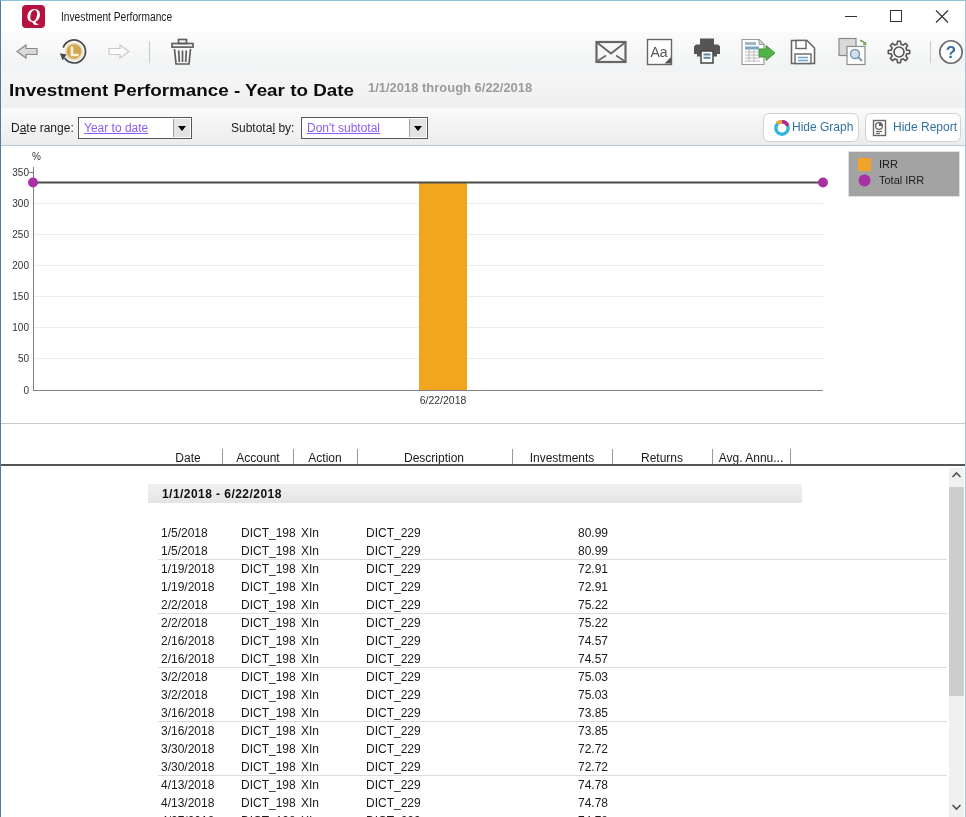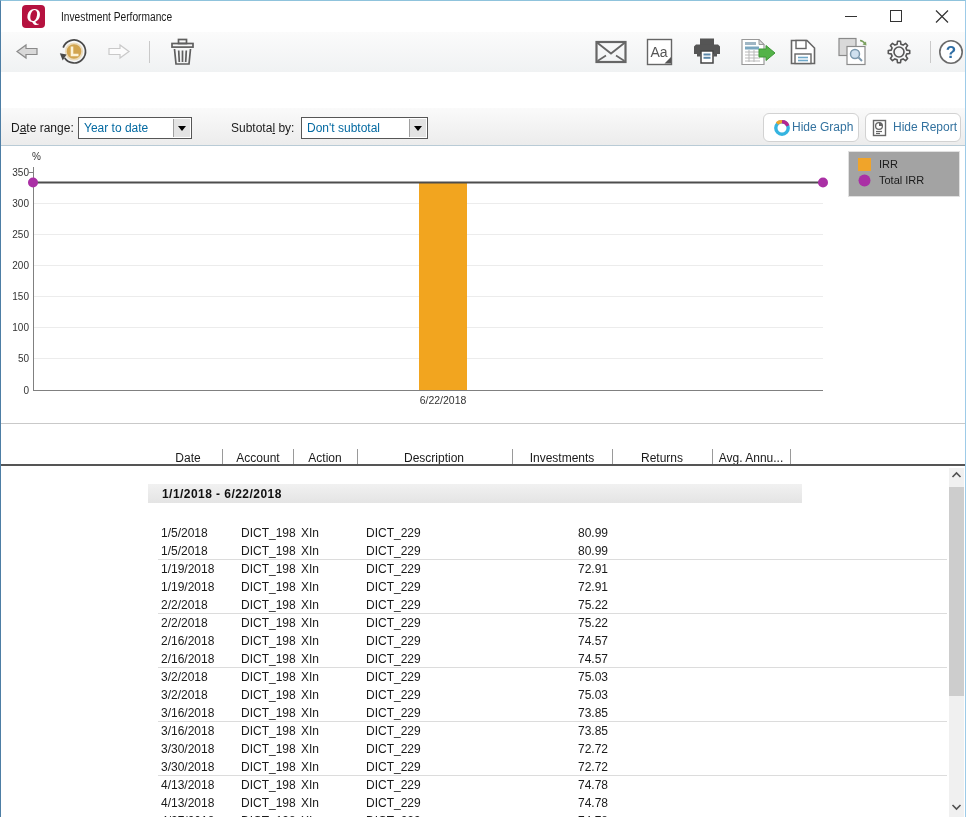--- a/index.html
+++ b/index.html
@@ -24,21 +24,21 @@
 #header { position:absolute; left:0; top:71px; width:964px; height:36px;
   background:linear-gradient(#f6f6f6,#efefef); }
 #h1 { position:absolute; left:8px; top:9px; font-size:16.5px; font-weight:bold; color:#0c0c0c; transform:scaleX(1.141); transform-origin:0 0; white-space:nowrap; }
 #h2 { position:absolute; left:367px; top:8px; font-size:13.5px; font-weight:bold; color:#9b9b9b; transform:scaleX(0.96); transform-origin:0 0; white-space:nowrap; }
 
 
 #controls { position:absolute; left:0; top:107px; width:964px; height:38px;
   background:linear-gradient(#fafafa,#ececec); border-bottom:1px solid #b9cbd6; }
 .lbl { position:absolute; font-size:12px; color:#1a1a1a; top:13px; }
 .combo { position:absolute; top:9px; height:22px; background:#fff; border:1px solid #565656; font-size:12px; }
-.combo .val { position:absolute; left:5px; top:3px; color:#0369a1; }
+.combo .val { position:absolute; left:5px; top:3px; color:#8b5cf6;text-decoration:underline; }
 .combo .btn { position:absolute; right:1px; top:1px; bottom:1px; width:17px; background:#e3e3e3; border-left:1px solid #a0a0a0; }
 .combo .btn:after { content:""; position:absolute; left:4px; top:7px; border:4px solid transparent; border-top:5px solid #000; }
 .hbtn { position:absolute; top:5px; height:29px; background:#fff; border:1px solid #d2d2d2; border-radius:6px;
   font-size:12px; color:#33729f; }
 .hbtn span { position:absolute; top:6px; white-space:nowrap; }
 
 
 #chartpanel { position:absolute; left:0; top:145px; width:964px; height:276px; background:#fff; }
 #legend { position:absolute; left:847px; top:5px; width:112px; height:46px; background:#a3a3a3; border:1px solid #e0e0e0; }
 
@@ -154,20 +154,24 @@
         <path d="M328.7 18.5 L328.7 21.5 L325.8 21.9 L324.9 24.1 L326.6 26.5 L324.5 28.6 L322.1 26.9 L319.9 27.8 L319.5 30.7 L316.5 30.7 L316.1 27.8 L313.9 26.9 L311.5 28.6 L309.4 26.5 L311.1 24.1 L310.2 21.9 L307.3 21.5 L307.3 18.5 L310.2 18.1 L311.1 15.9 L309.4 13.5 L311.5 11.4 L313.9 13.1 L316.1 12.2 L316.5 9.3 L319.5 9.3 L319.9 12.2 L322.1 13.1 L324.5 11.4 L326.6 13.5 L324.9 15.9 L325.8 18.1 Z"></path>
       </g>
 
       <line x1="349.5" y1="9" x2="349.5" y2="31" stroke="#c9c9c9"></line>
 
       <circle cx="370" cy="20" r="11.2" fill="#fff" stroke="#6a6a6a" stroke-width="1.6"></circle>
       <text x="370" y="26" font-size="17" font-weight="bold" fill="#2e6da4" text-anchor="middle" font-family="Liberation Sans">?</text>
     </svg>
   </div>
 
+  <div id="header">
+    <div id="h1">Investment Performance - Year to Date</div>
+    <div id="h2">1/1/2018 through 6/22/2018</div>
+  </div>
 
   <div id="controls">
     <div class="lbl" style="left:10px">D<u>a</u>te range:</div>
     <div class="combo" style="left:77px;width:114px">
         <span class="val">Year to date</span>
         <span class="btn"></span>
       </div>
     <div class="lbl" style="left:230px">Subtota<u>l</u> by:</div>
     <div class="combo" style="left:300px;width:127px">
         <span class="val">Don't subtotal</span>

